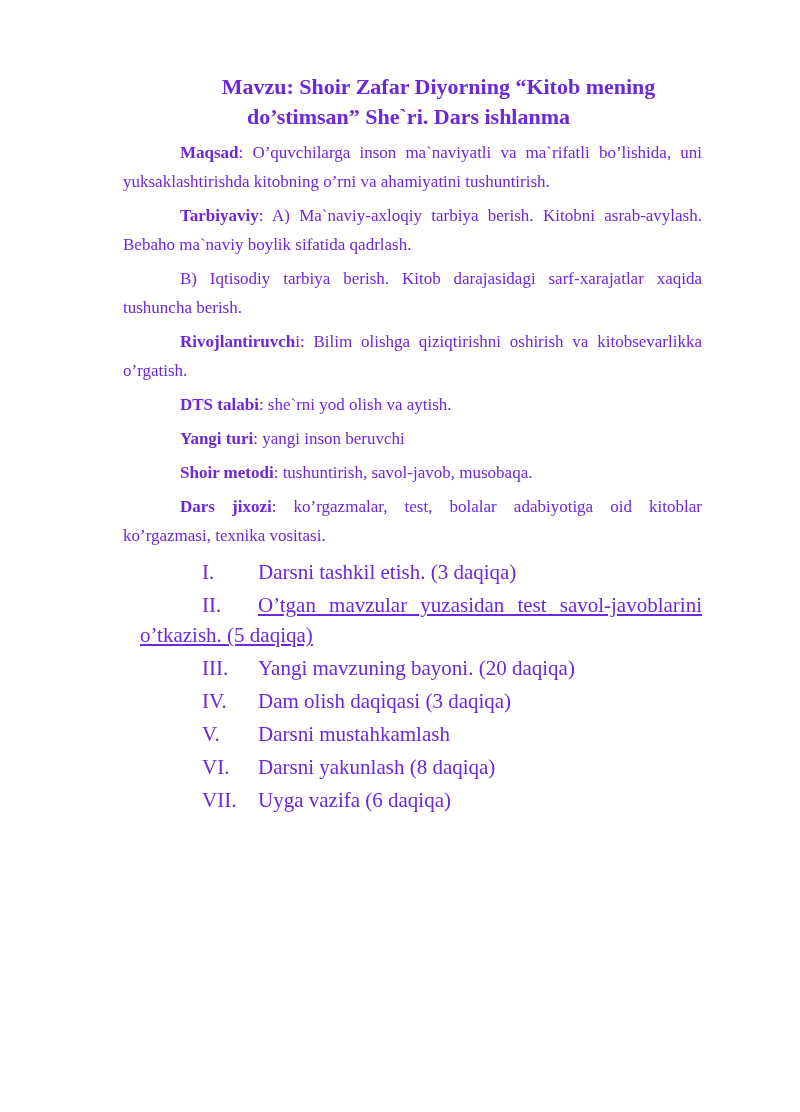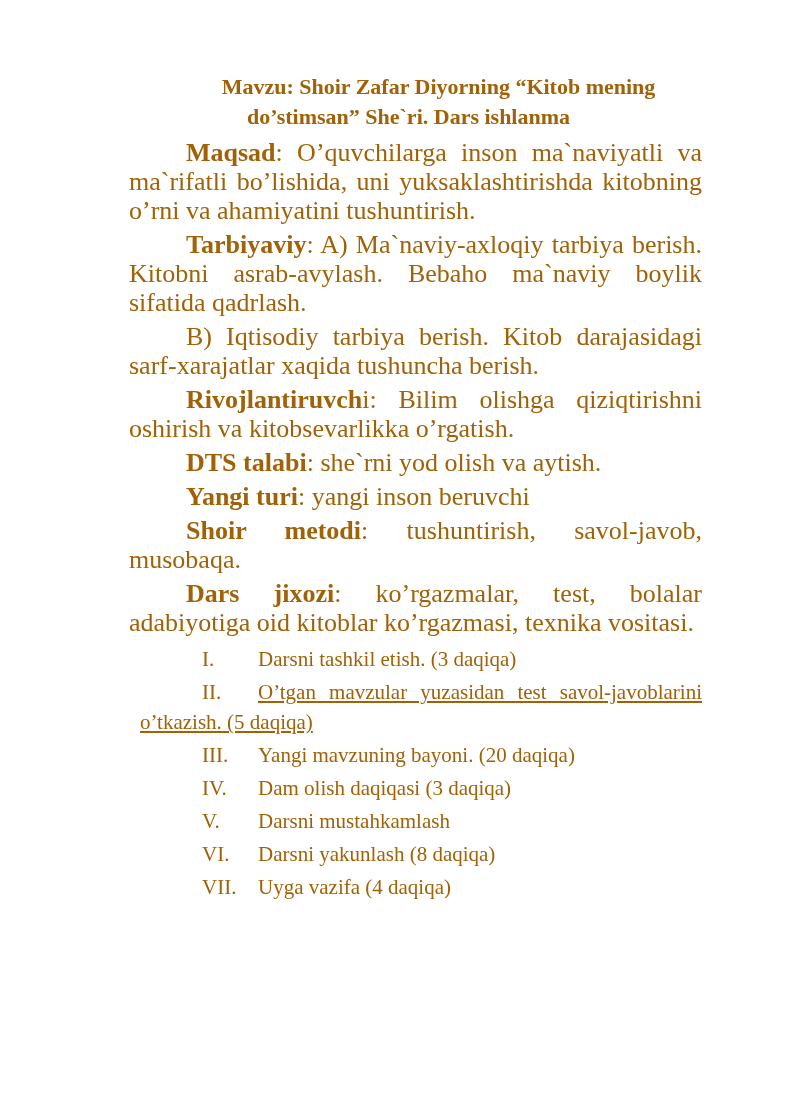--- a/index.html
+++ b/index.html
@@ -2,37 +2,37 @@
 <html><head>
 <meta charset="utf-8">
 <style>
   html, body { margin: 0; padding: 0; background: #ffffff; }
   .page {
     position: relative;
     width: 780px;
     height: 1112px;
     box-sizing: border-box;
     background: #ffffff;
-    color: #a16207;
+    color: #6d28d9;
     font-family: "Liberation Serif", "DejaVu Serif", serif;
     padding: 72px 78px 0 115px;
     overflow: hidden;
   }
   .doc-title {
     font-weight: bold;
     font-size: 22px;
     line-height: 30px;
     text-align: center;
     margin: 0 0 6px 0;
   }
   .title-line { white-space: nowrap; }
   .title-line.first { position: relative; left: 30px; }
   .para {
-    margin: 5px 0 0 14px;
-    font-size: 26px;
+    margin: 5px 0 0 8px;
+    font-size: 17px;
     line-height: 29px;
     text-align: justify;
     text-indent: 57px;
   }
   .para .lead { font-weight: bold; }
   .plan-list { margin-top: 7px; }
   .plan-item {
     position: relative;
     margin-top: 3px;
     font-size: 21px;
@@ -82,16 +82,16 @@
   <p class="para"><span class="lead">Dars jixozi</span><span class="rest">: ko’rgazmalar, test, bolalar adabiyotiga oid kitoblar ko’rgazmasi, texnika vositasi.</span></p>
 
 
   <div class="plan-list">
     <div class="plan-item"><span class="numeral">I.</span><span class="item-text">Darsni tashkil etish. (3 daqiqa)</span></div>
     <div class="plan-item"><span class="numeral">II.</span><span class="item-text">O’tgan mavzular yuzasidan test savol-javoblarini o’tkazish. (5 daqiqa)</span></div>
     <div class="plan-item"><span class="numeral">III.</span><span class="item-text">Yangi mavzuning bayoni. (20 daqiqa)</span></div>
     <div class="plan-item"><span class="numeral">IV.</span><span class="item-text">Dam olish daqiqasi (3 daqiqa)</span></div>
     <div class="plan-item"><span class="numeral">V.</span><span class="item-text">Darsni mustahkamlash</span></div>
     <div class="plan-item"><span class="numeral">VI.</span><span class="item-text">Darsni yakunlash (8 daqiqa)</span></div>
-    <div class="plan-item"><span class="numeral">VII.</span><span class="item-text">Uyga vazifa (4 daqiqa)</span></div>
+    <div class="plan-item"><span class="numeral">VII.</span><span class="item-text">Uyga vazifa (6 daqiqa)</span></div>
   </div>
 
 </div>
 
 </body></html>

